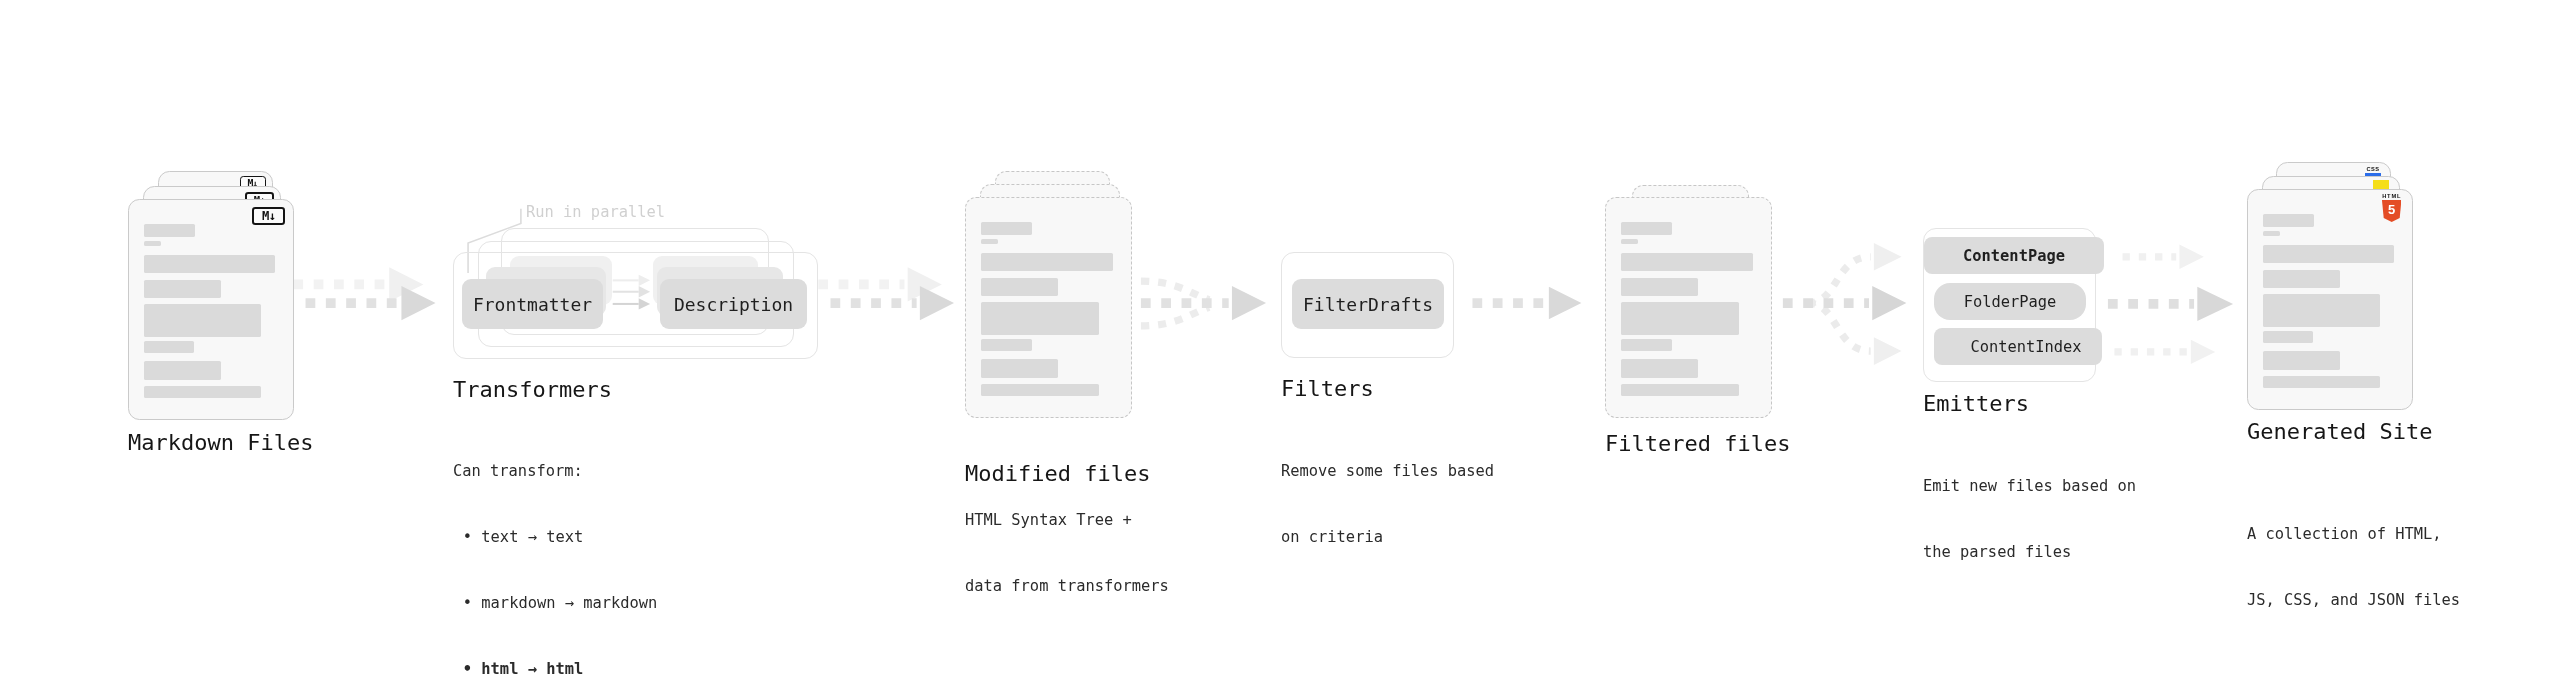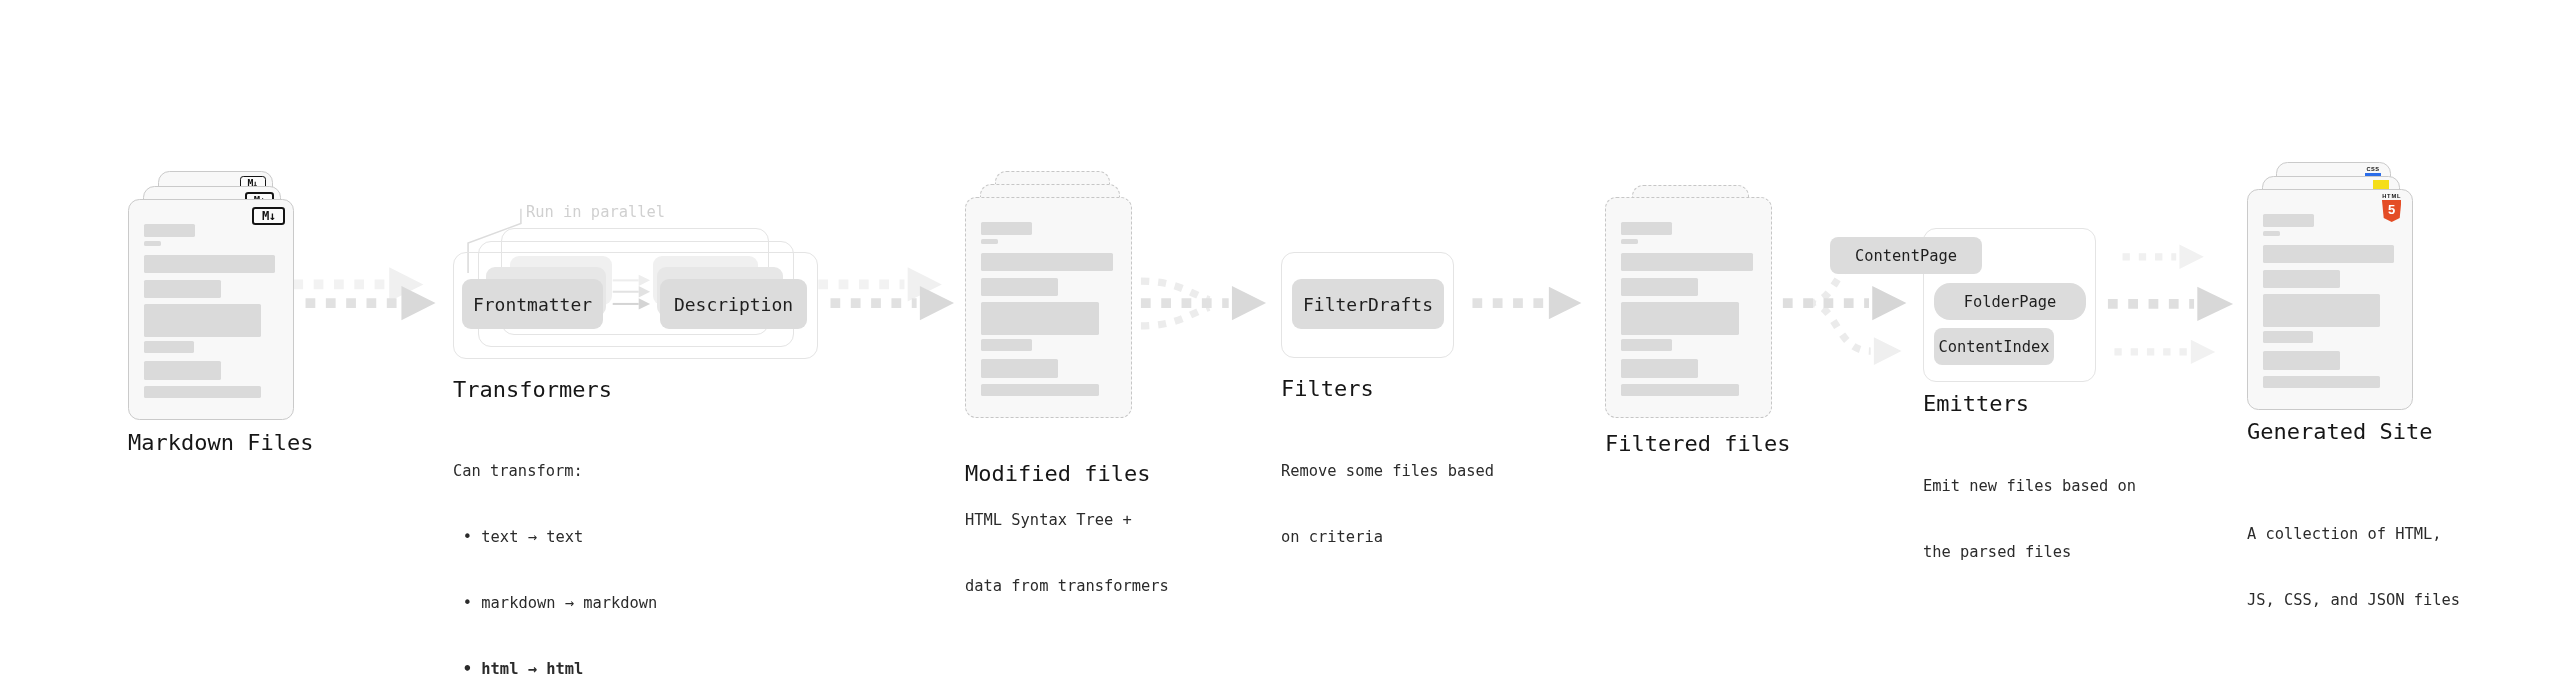--- a/index.html
+++ b/index.html
@@ -213,23 +213,23 @@
           <div class="bar" style="width: 37.5%; height: 12.2px; margin-top: 4.1px;"></div>
           <div class="bar" style="width: 57.1%; height: 18.7px; margin-top: 8.1px;"></div>
           <div class="bar" style="width: 86.9%; height: 12.2px; margin-top: 5.7px;"></div>
         </div>
     </div>
     <div class="h1" style="left:1605px;top:432px;">Filtered files</div>
   </div>
 
   <div>
     <div class="container-box" style="left:1923px;top:228px;width:173px;height:154px;"></div>
-    <div class="pill emit" style="left:1830px;top:237px;width:152px;height:37px;">ContentPage</div>
+    <div class="pill emit" style="left:1924px;top:237px;width:180px;height:37px;font-weight:bold;">ContentPage</div>
     <div class="pill emit" style="left:1934px;top:283px;width:152px;height:37px;border-radius:16px;">FolderPage</div>
-    <div class="pill emit" style="left:1934px;top:328px;width:120px;height:37px;">ContentIndex</div>
+    <div class="pill emit" style="left:1934px;top:328px;width:152px;height:37px;padding-left:16px;">ContentIndex</div>
     <div class="h1" style="left:1923px;top:392px;">Emitters</div>
     <div class="sub" style="left:1923px;top:431px;">
       <div>Emit new files based on</div>
       <div>the parsed files</div>
     </div>
   </div>
 
   <div>
     <div class="doc" style="left:2276px;top:162px;width:115px;height:221px;">
       <div class="css-badge">

